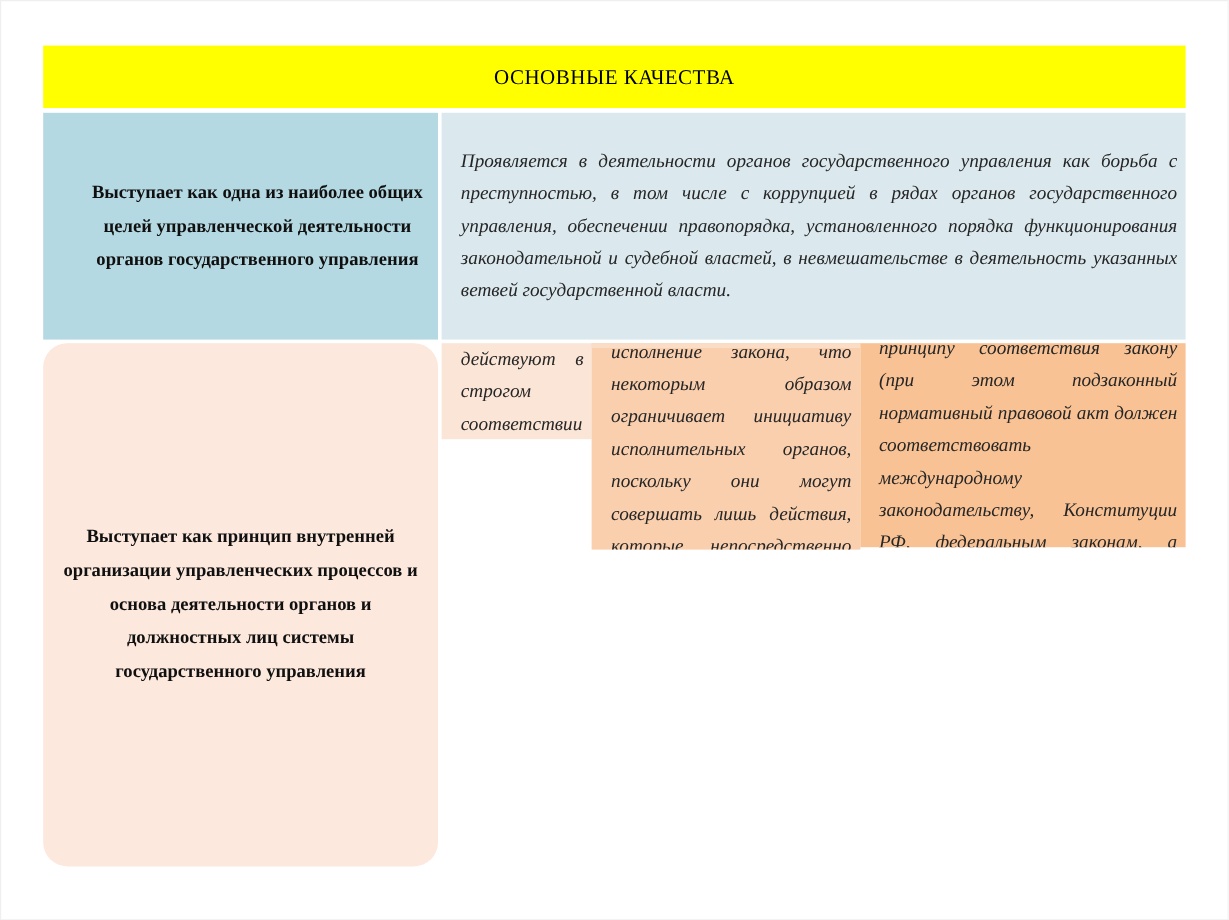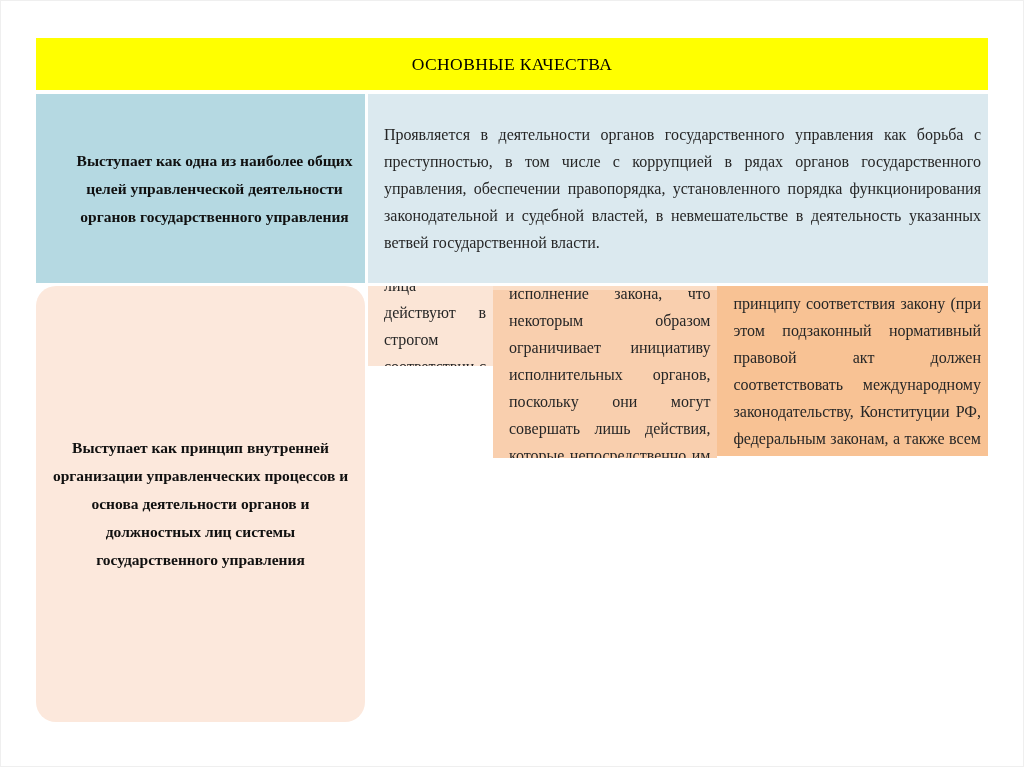--- a/index.html
+++ b/index.html
@@ -27,21 +27,21 @@
     text-align: center;
     font-weight: normal;
     font-size: 17.5px;
     letter-spacing: 0.4px;
     color: #000000;
   }
   .body-row { display: flex; column-gap: 3px; }
   .row-1 { height: 189px; margin-bottom: 3px; }
   .row-2 { height: 436px; }
   .col-left  { width: 329px; flex: 0 0 329px; }
-  .col-right { width: 620px; flex: 0 0 620px; }
+  .col-right { width: 620px; flex: 0 0 620px; font-style: italic; }
   .cell {
     overflow: hidden;
     display: flex; align-items: center;
   }
   .cell-left {
     justify-content: center;
     text-align: center;
     font-weight: bold;
     font-size: 15.5px;
     line-height: 28px;

